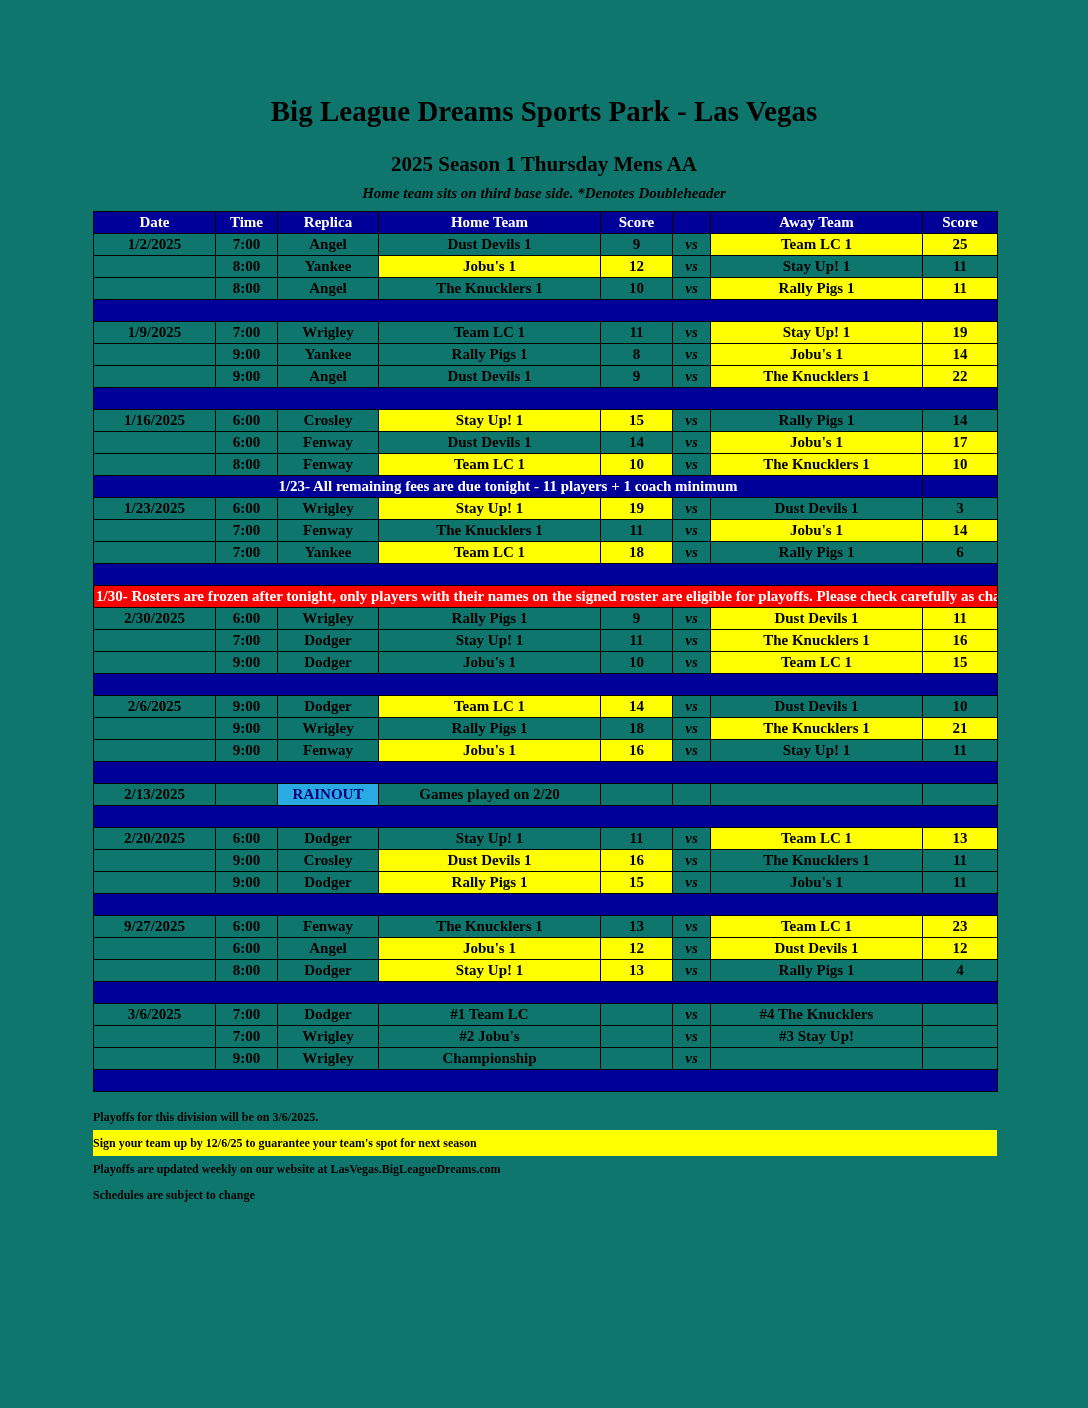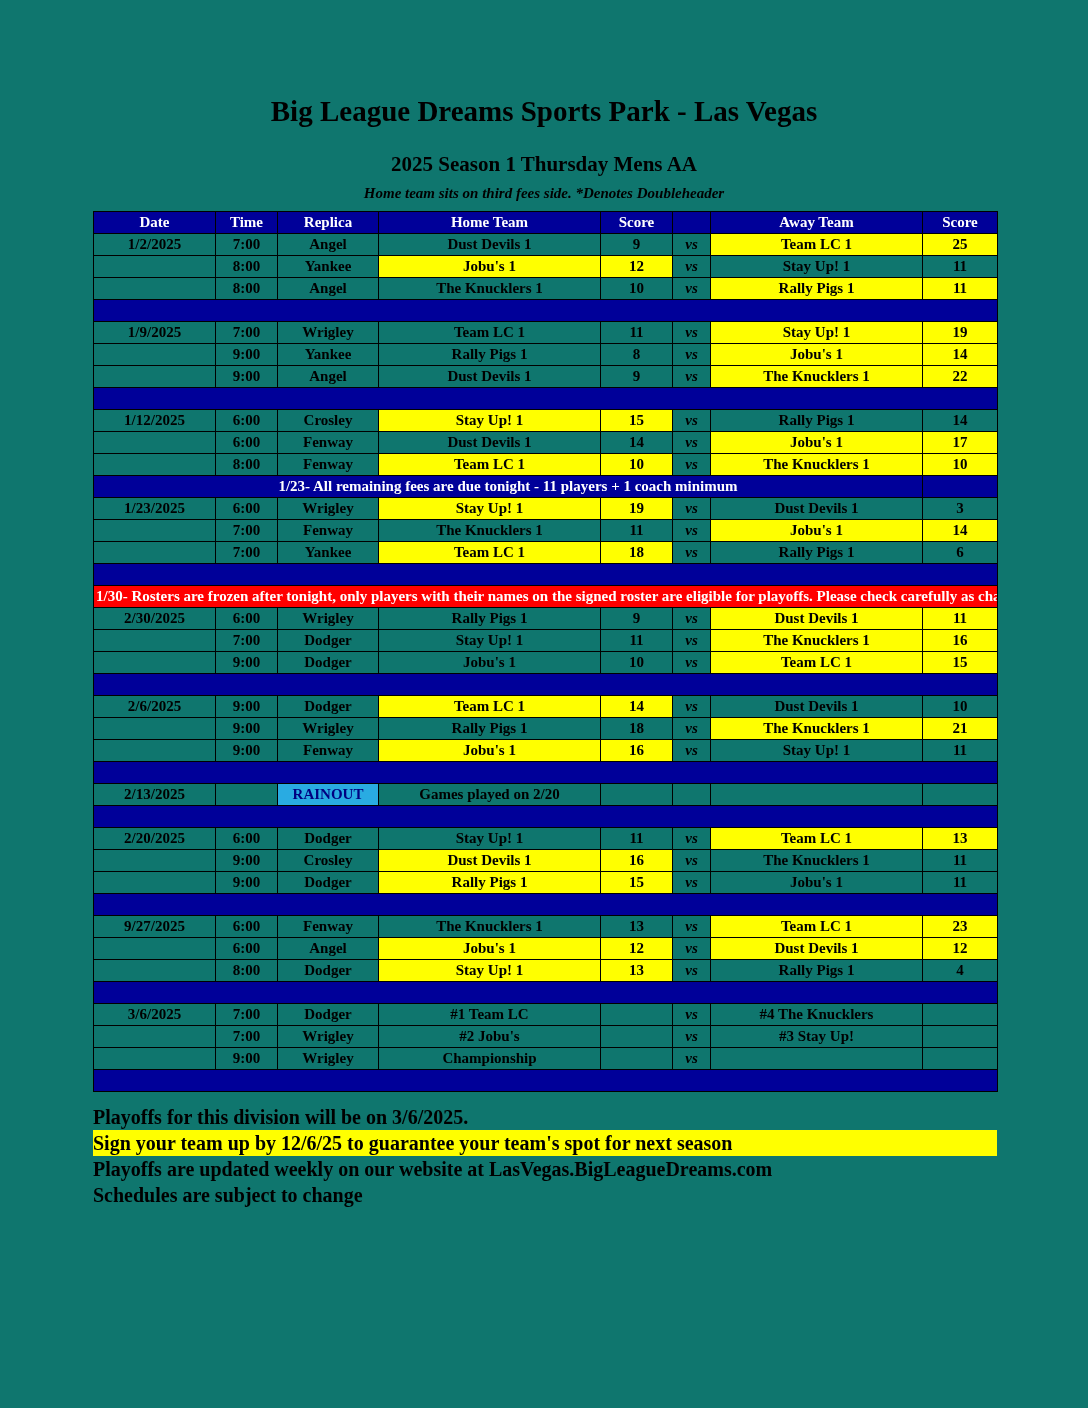--- a/index.html
+++ b/index.html
@@ -40,32 +40,32 @@
   td.notice  { background: #000099; color: #ffffff; }
   td.banner  {
     background: #FF0000; color: #ffffff;
     height: 45px; white-space: pre-line; line-height: 21px; padding: 0 6px;
   }
   td.hl      { background: #FFFF00; }
   td.vs      { font-style: italic; font-size: 12px; margin-left: 33px; }
   td.rainout { background: #29ABE2; color: #000080; }
 
   .footer { margin: 12px 0 0 93px; width: 904px; }
-  .footer-line { font-size: 20px; font-weight: bold; line-height: 26px; }
+  .footer-line { font-size: 12px; font-weight: bold; line-height: 26px; }
   .footer-line.hl { background: #FFFF00; }
 </style>
 </head>
 <body>
 
 <div class="page">
 
   <div class="header-block">
     <h1 class="title">Big League Dreams Sports Park - Las Vegas</h1>
     <div class="subtitle">2025 Season 1 Thursday Mens AA</div>
-    <div class="note">Home team sits on third fees side.  *Denotes Doubleheader</div>
+    <div class="note">Home team sits on third base side.  *Denotes Doubleheader</div>
   </div>
 
   <table class="schedule">
     <colgroup>
       <col style="width:122px">
         <col style="width:62px">
         <col style="width:101px">
         <col style="width:222px">
       <col style="width:72px">
         <col style="width:38px">
@@ -145,21 +145,21 @@
           <td>Dust Devils 1</td>
           <td>9</td>
           <td class="vs">vs</td>
           <td class="hl">The Knucklers 1</td>
           <td class="hl">22</td>
         </tr>
         <tr>
           <td class="sep" colspan="8"></td>
         </tr>
         <tr>
-          <td>1/12/2025</td>
+          <td>1/16/2025</td>
           <td>6:00</td>
           <td>Crosley</td>
           <td class="hl">Stay Up! 1</td>
           <td class="hl">15</td>
           <td class="vs">vs</td>
           <td>Rally Pigs 1</td>
           <td>14</td>
         </tr>
         <tr>
           <td></td>

